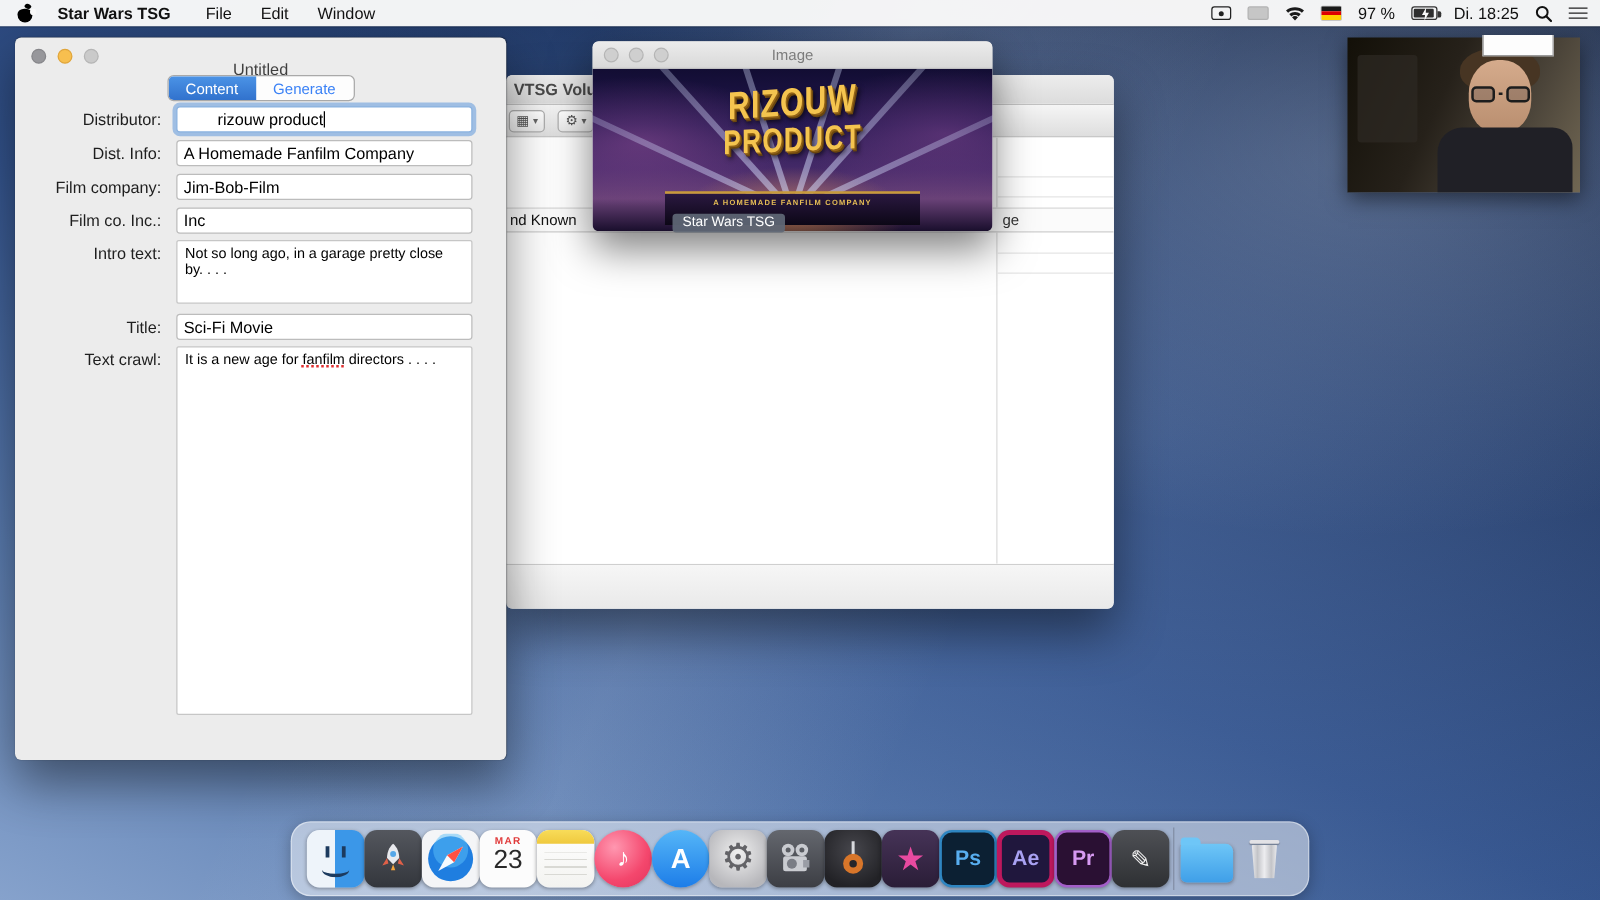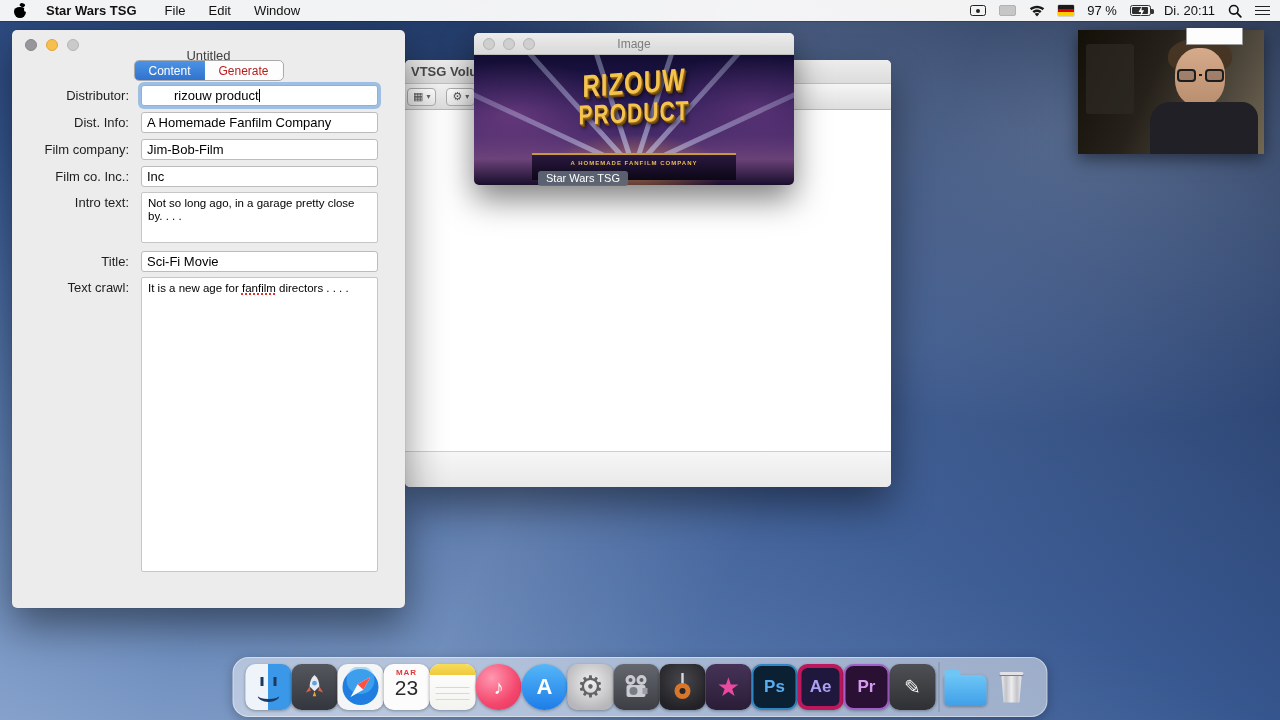--- a/index.html
+++ b/index.html
@@ -49,21 +49,21 @@
     box-shadow:0 18px 40px rgba(0,0,0,.45), 0 0 1px rgba(0,0,0,.4); z-index:20; }
   .fw-title { position:absolute; top:12px; left:0; right:0; height:28px; text-align:center; line-height:28px;
     font-size:13px; color:#3f3f3f; }
   .lights { position:absolute; top:9px; left:13px; display:flex; gap:9px; }
   .light { width:12px; height:12px; border-radius:50%; }
   .lt-close { background:#97979b; border:1px solid #86868a; }
   .lt-min { background:#f7bf4f; border:1px solid #e0a53a; }
   .lt-zoom { background:#cacaca; border:1px solid #b5b5b5; }
   .seg-tabs { position:absolute; top:30px; left:50%; transform:translateX(-50%); display:flex; height:21px;
     border:1px solid #a9a9a9; border-radius:5px; overflow:hidden; background:#fdfdfd; font-size:12px; }
-  .seg { padding:0 14px; line-height:20px; color:#b91c1c; }
+  .seg { padding:0 14px; line-height:20px; color:#3b82f6; }
   .seg.active { background:linear-gradient(#4b93e6, #3172cd); color:#fff; }
   .frow { position:absolute; left:8px; width:358px; display:flex; align-items:flex-start; }
   .flabel { width:121px; text-align:right; padding-right:12px; font-size:13px; color:#1e1e1e; line-height:21px; flex:none; }
   .finput { flex:1; background:#fff; border:1px solid #bcbcbc; border-radius:3px; height:21px; line-height:19px;
     font-size:13px; padding:0 5px; color:#000; white-space:nowrap; overflow:hidden; }
   .finput.focused { border-color:#8ab2e0; box-shadow:0 0 0 3px rgba(108,160,222,.6);padding-left:32px; }
   .farea { flex:1; background:#fff; border:1px solid #c6c6c6; border-radius:2px; font-size:11.5px; line-height:13px;
     padding:4px 6px; color:#000; }
   .h-intro { height:51px; }
   .h-crawl { height:295px; }
@@ -207,21 +207,21 @@
       <i class="f1"></i>
       <i class="f2"></i>
       <i class="f3"></i>
     </span>
     <span class="mb-txt">97 %</span>
     <span class="batt">
       <span class="batt-fill"></span>
       <span class="batt-bolt"></span>
       <span class="batt-nub"></span>
     </span>
-    <span class="mb-txt">Di. 20:11</span>
+    <span class="mb-txt">Di. 18:25</span>
     <svg width="14" height="14" viewBox="0 0 14 14">
       <circle cx="5.8" cy="5.8" r="4.3" fill="none" stroke="#111" stroke-width="1.6"></circle>
       <line x1="9.2" y1="9.2" x2="12.8" y2="12.8" stroke="#111" stroke-width="1.8" stroke-linecap="round"></line>
     </svg>
     <span class="nc-ic">
       <i></i>
       <i></i>
       <i></i>
     </span>
   </div>
@@ -233,20 +233,31 @@
   </div>
   <div class="mw-toolbar">
     <span class="tb-btn">
       <span>▦</span>
       <span class="tb-caret">▾</span>
     </span>
     <span class="tb-btn">
       <span>⚙</span>
       <span class="tb-caret">▾</span>
     </span>
+  </div>
+  <div class="mw-content">
+    <div class="mw-vline"></div>
+    <div class="mw-rline" style="top:31px"></div>
+    <div class="mw-rline" style="top:47px"></div>
+    <div class="mw-header">
+      <span class="mwh-left">nd Known</span>
+      <span class="mwh-right">ge</span>
+    </div>
+    <div class="mw-rline" style="top:92px"></div>
+    <div class="mw-rline" style="top:108px"></div>
   </div>
   <div class="mw-footer"></div>
 </div>
 
 <div class="abs image-window">
   <div class="iw-titlebar">
     <div class="iw-lights">
       <span class="iw-light"></span>
       <span class="iw-light"></span>
       <span class="iw-light"></span>

